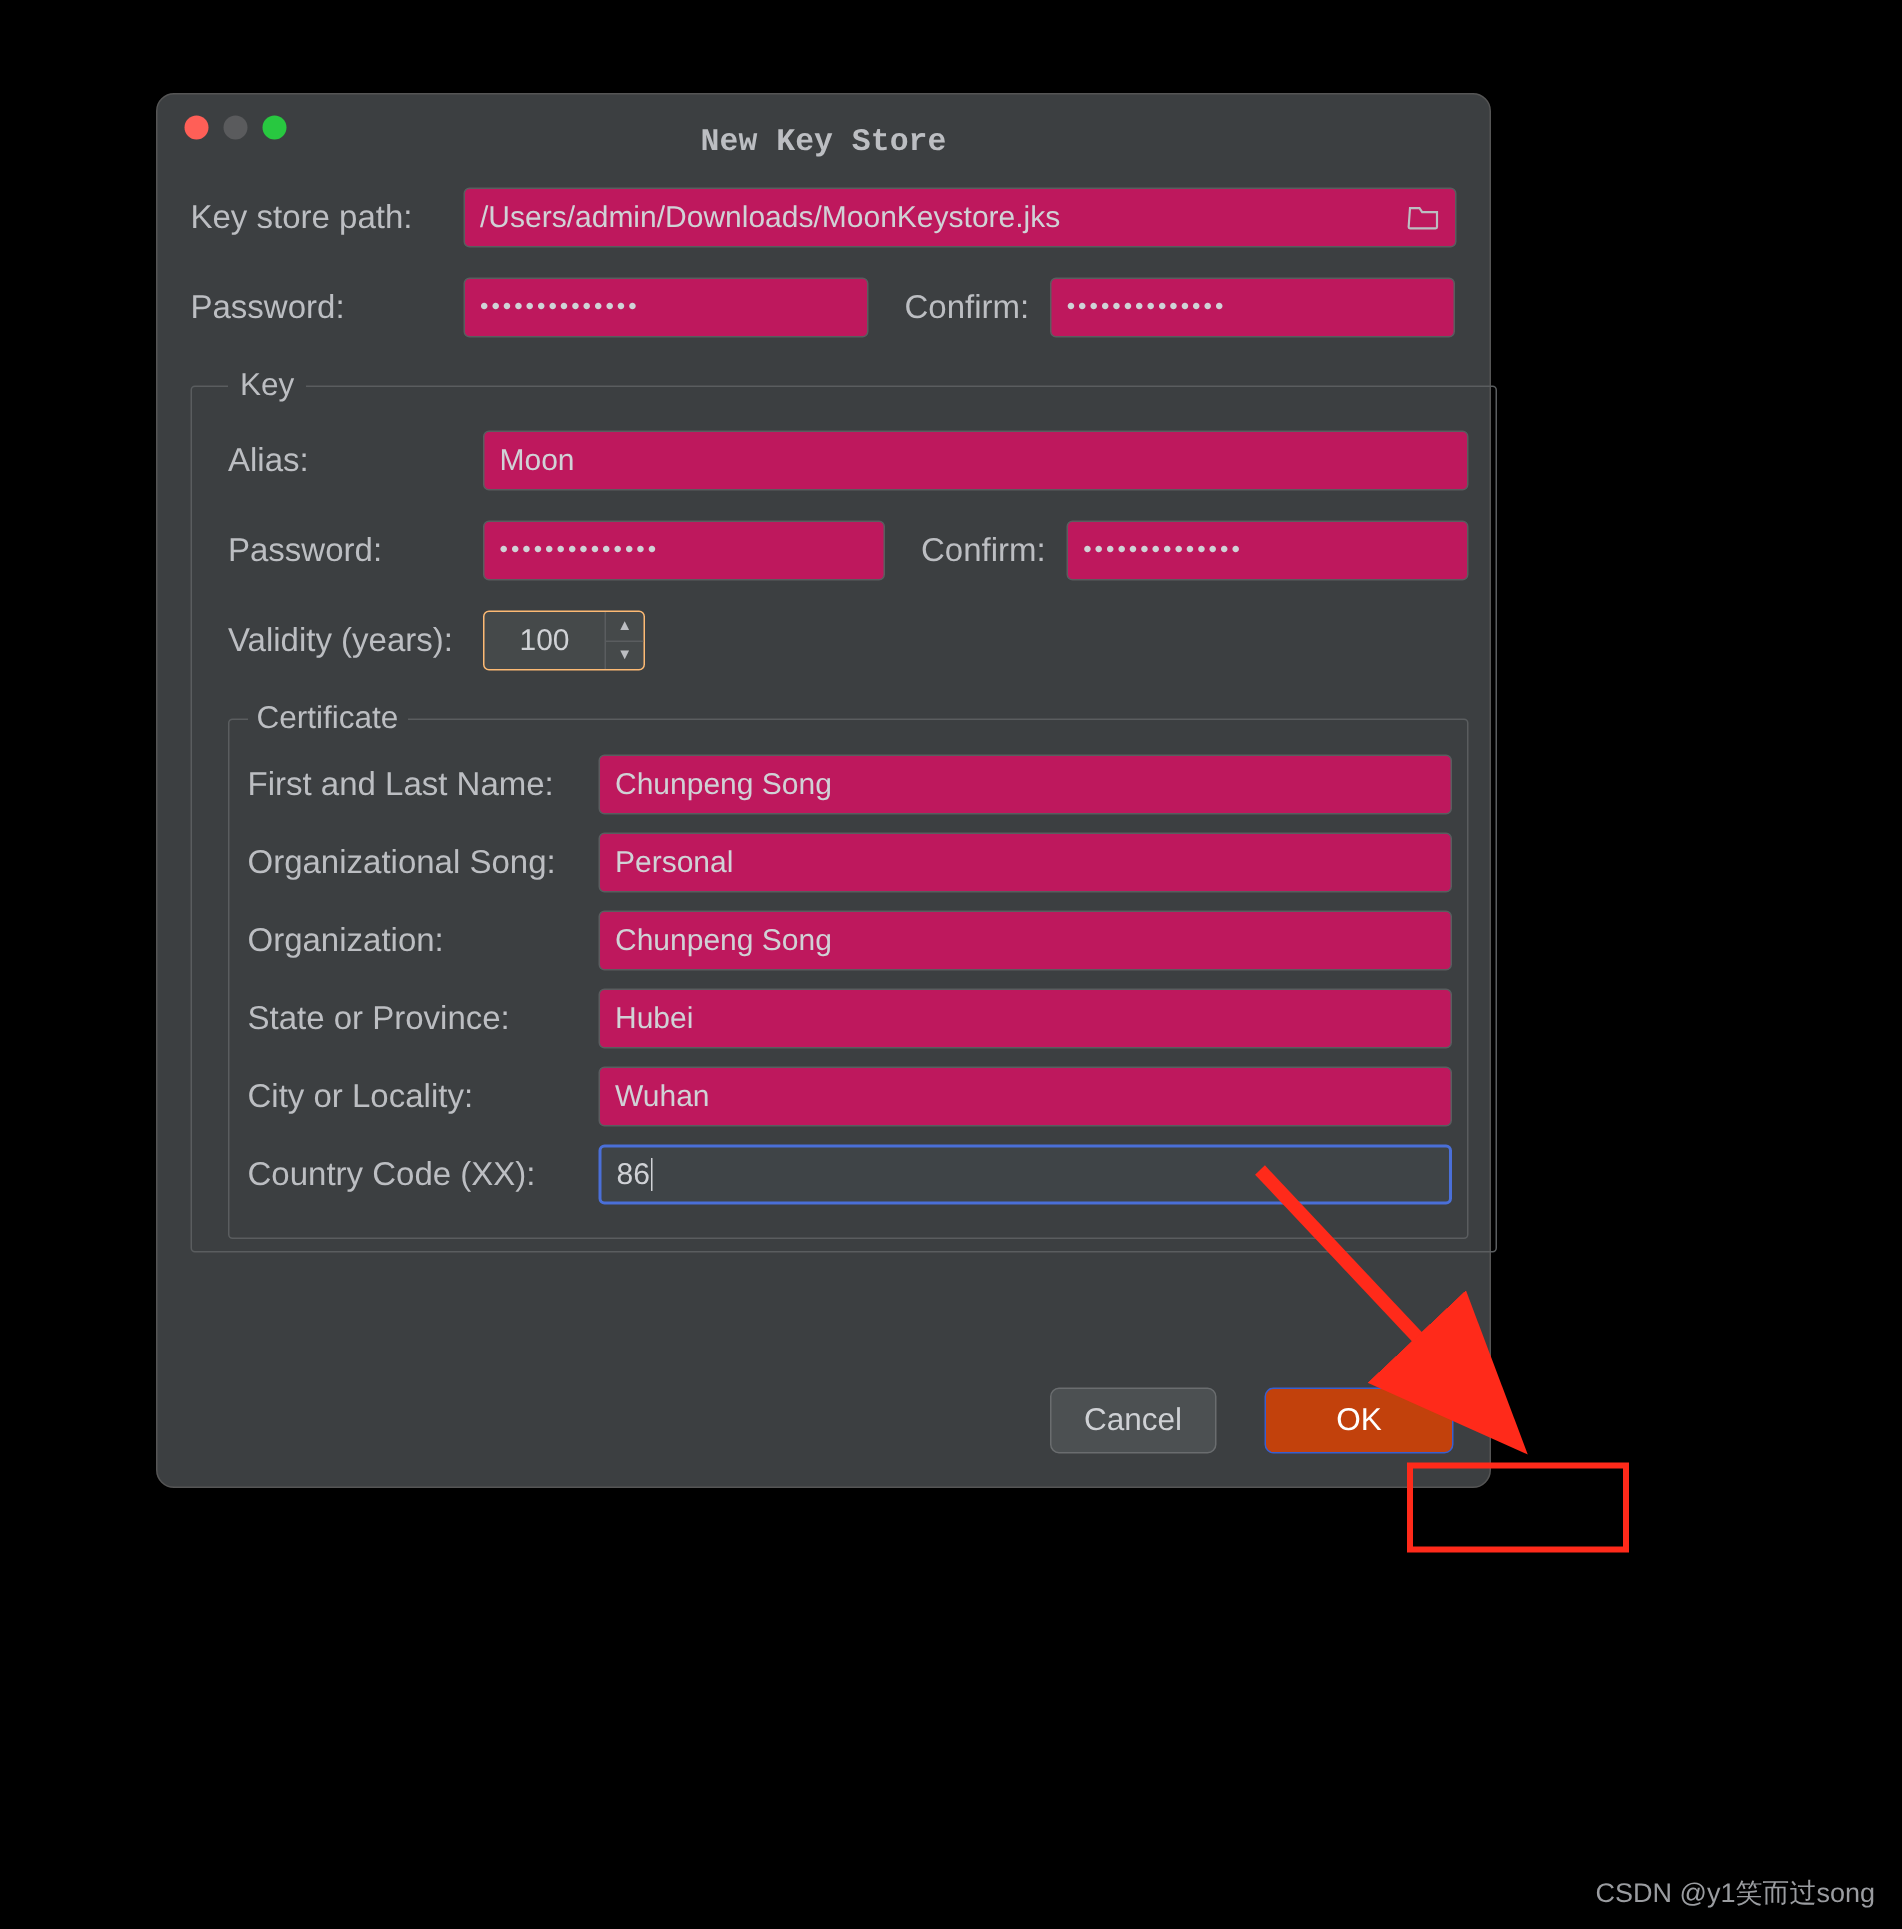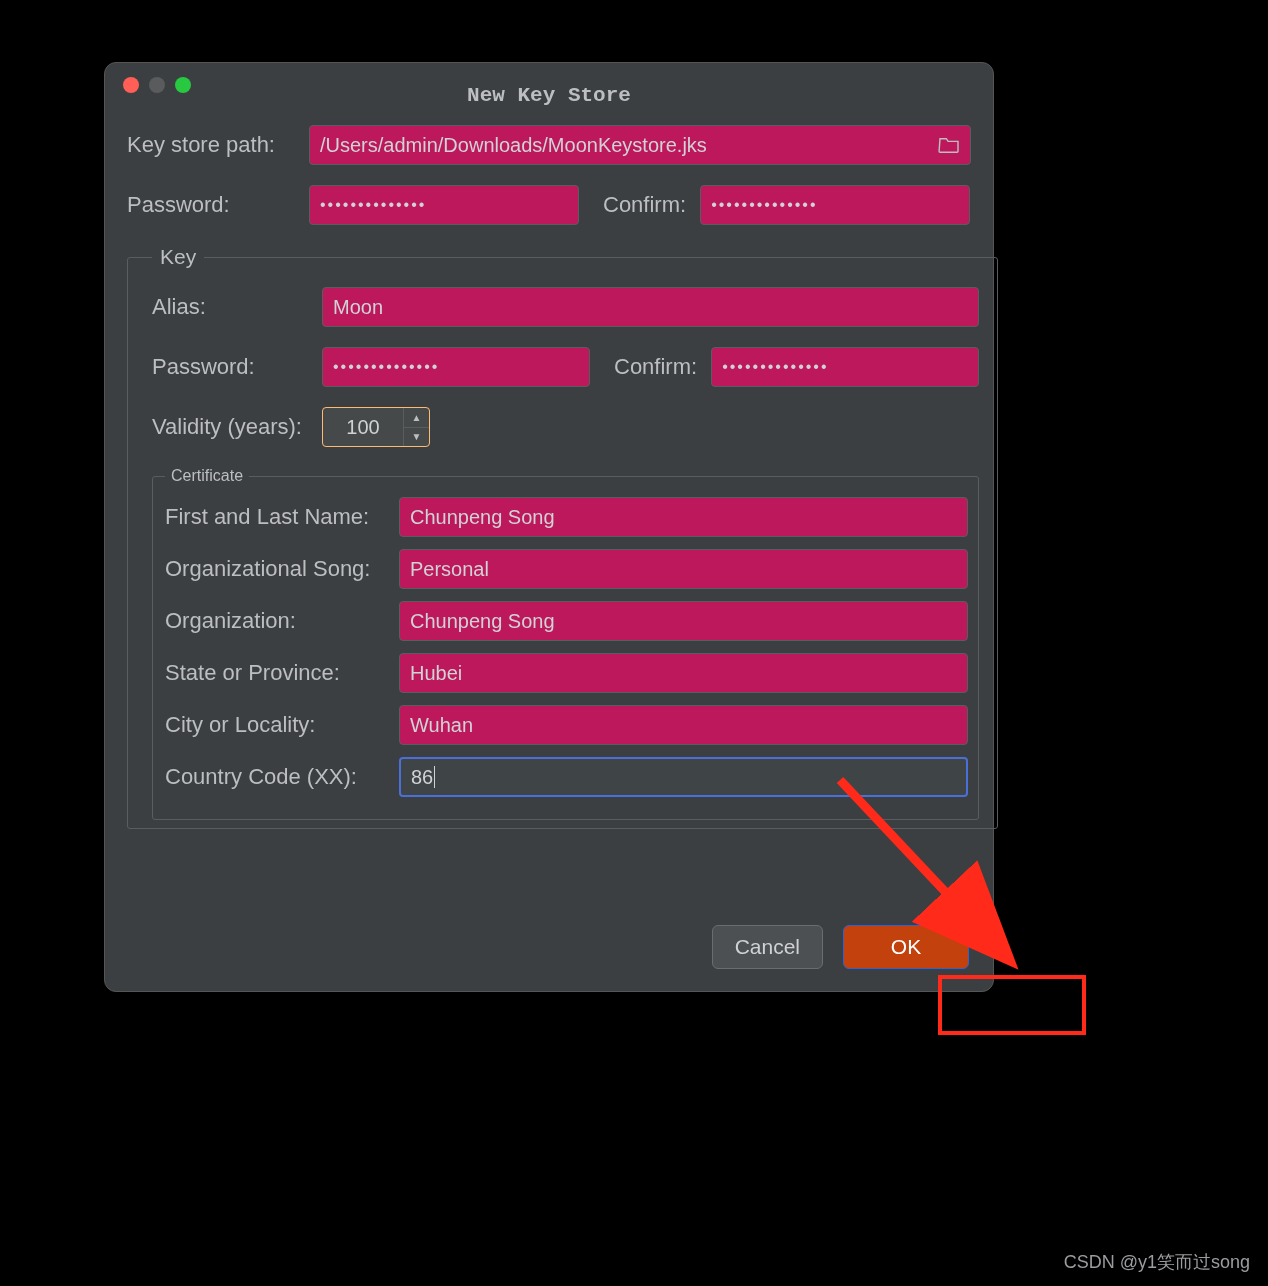--- a/index.html
+++ b/index.html
@@ -105,28 +105,28 @@
     font-size:10px; color:#bcbec2; cursor:pointer;
   }
   .spinner-btns div:first-child { border-bottom:1px solid #5a5d5f; }
 
   fieldset.cert {
     border:1px solid #5a5d5f;
     border-radius:3px;
     margin:10px 0 0 0;
     padding: 12px 10px 10px 12px;
   }
-  fieldset.cert > legend { padding:0 6px; font-size:16px; color:#bcbec2; }
+  fieldset.cert > legend { padding:0 6px; font-size:21px; color:#bcbec2; }
   .cert .row { margin-bottom:12px; gap:10px; }
   .cert .row .label { width: 224px; }
 
   .buttons {
     position:absolute;
     right:24px; bottom:22px;
-    display:flex; gap:20px; align-items:center;
+    display:flex; gap:32px; align-items:center;
   }
   .btn {
     height:44px; min-width:110px;
     border-radius:6px;
     display:flex; align-items:center; justify-content:center;
     font-size:21px; cursor:pointer;
     padding: 0 22px;
   }
   .btn-cancel {
     background:#4c5052; border:1px solid #6a6d6f; color:#cfd1d5;

